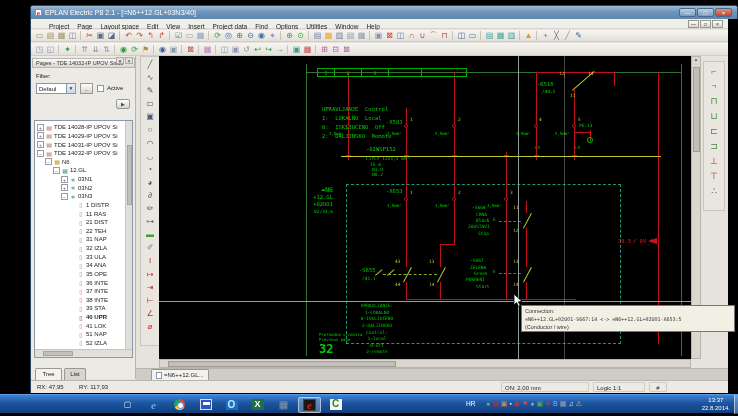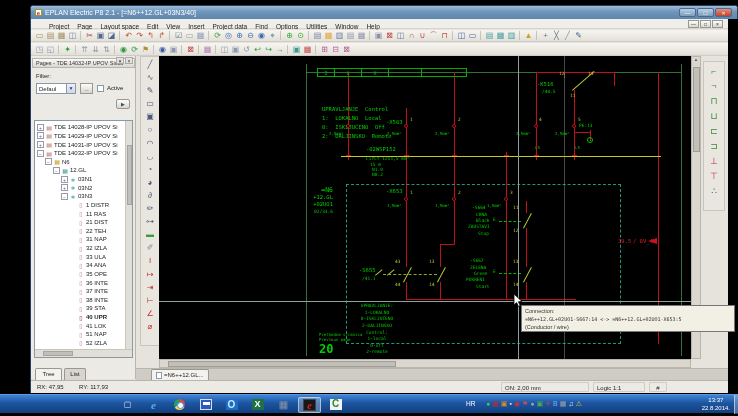--- a/index.html
+++ b/index.html
@@ -592,21 +592,21 @@
       <div id="legbot" class="lab">
         <div>UPRAVLJANJE:</div><div>1-LOKALNO</div><div>0-ISKLJUČENO</div><div>2-DALJINSKO</div><div>Control:</div><div>1-local</div><div>0-off</div><div>2-remote</div>
       </div>
 
       <div class="lab t55 red" style="left:459px;top:183px;">39.5</div>
       <div class="lab t55 red" style="left:474px;top:183px;">/ 0V_4</div>
       <div class="xarrow" style="left:489px;top:182px;"></div>
 
       <div class="lab t40" style="left:160px;top:277px;">Prethodna stranica</div>
       <div class="lab t40" style="left:160px;top:282px;">Previous page</div>
-      <div class="lab" style="left:160px;top:287px;font-size:12px;font-weight:bold;">20</div>
+      <div class="lab" style="left:160px;top:287px;font-size:12px;font-weight:bold;">32</div>
 
       <div class="cross" style="left:0;top:245px;width:532px;height:1px;"></div>
       <div class="cross" style="left:359px;top:0;width:1px;height:303px;"></div>
       <div class="cross" style="left:405px;top:0;width:1px;height:303px;opacity:.45;"></div>
     </div>
 
     <div id="vscroll">▲<div id="vthumb"></div></div>
     <div id="hscroll">
         <div id="hthumb"></div>
       </div>

